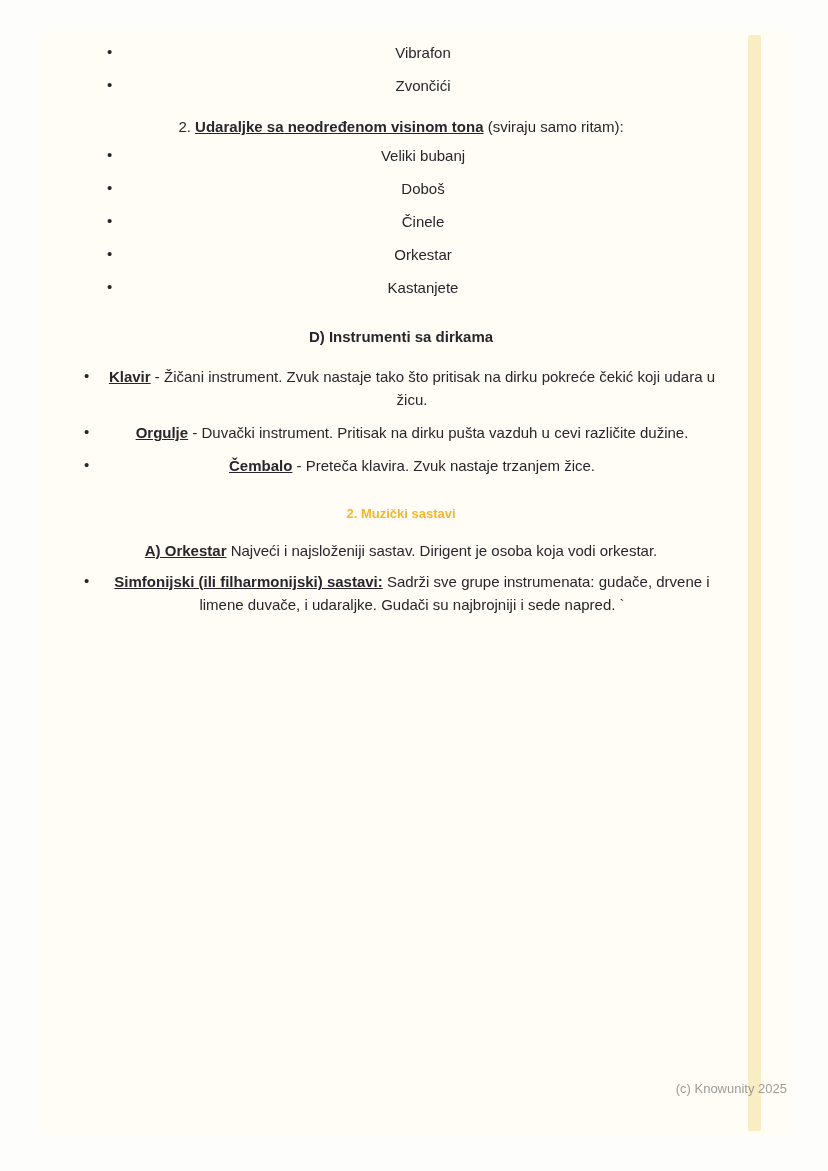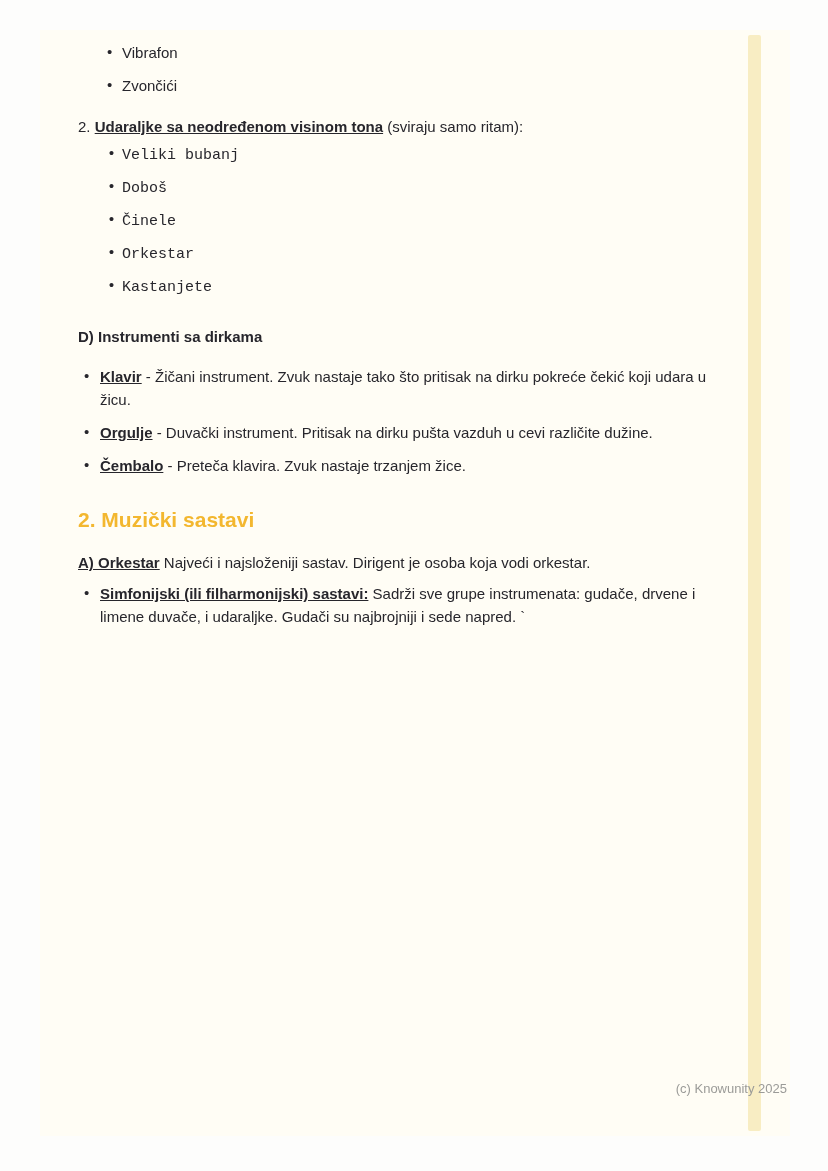--- a/index.html
+++ b/index.html
@@ -12,20 +12,21 @@
     background: #ffffff;
     font-family: "Liberation Sans", "DejaVu Sans", sans-serif;
     color: #27262c;
   }
   .page {
     position: relative;
     width: 828px;
     height: 1171px;
     background: #fdfdfc;
     overflow: hidden;
+    text-align: center;
   }
   .card {
     position: absolute;
     left: 40px;
     top: 30px;
     width: 750px;
     height: 1106px;
     background: #fffdf5;
   }
   .stripe {
@@ -80,32 +81,31 @@
   .numbered-heading {
     margin-top: 18px;
     margin-bottom: 6px;
   }
   .section-heading {
     font-weight: 700;
     margin-top: 26px;
     margin-bottom: 18px;
   }
   .big-heading {
-    font-size: 21px;
+    font-size: 13px;
     font-weight: 700;
     color: #f3b72f;
     margin-top: 26px;
     margin-bottom: 16px;
   }
   .paragraph {
     margin-bottom: 8px;
   }
   .sublist-gap {
     margin-bottom: 16px;
-    font-family: Liberation Mono, monospace;
   }
   .d-list {
     margin-bottom: 4px;
   }
   .footer {
     position: absolute;
     right: 3px;
     top: 1051px;
     font-size: 13px;
     color: #9b9b98;

